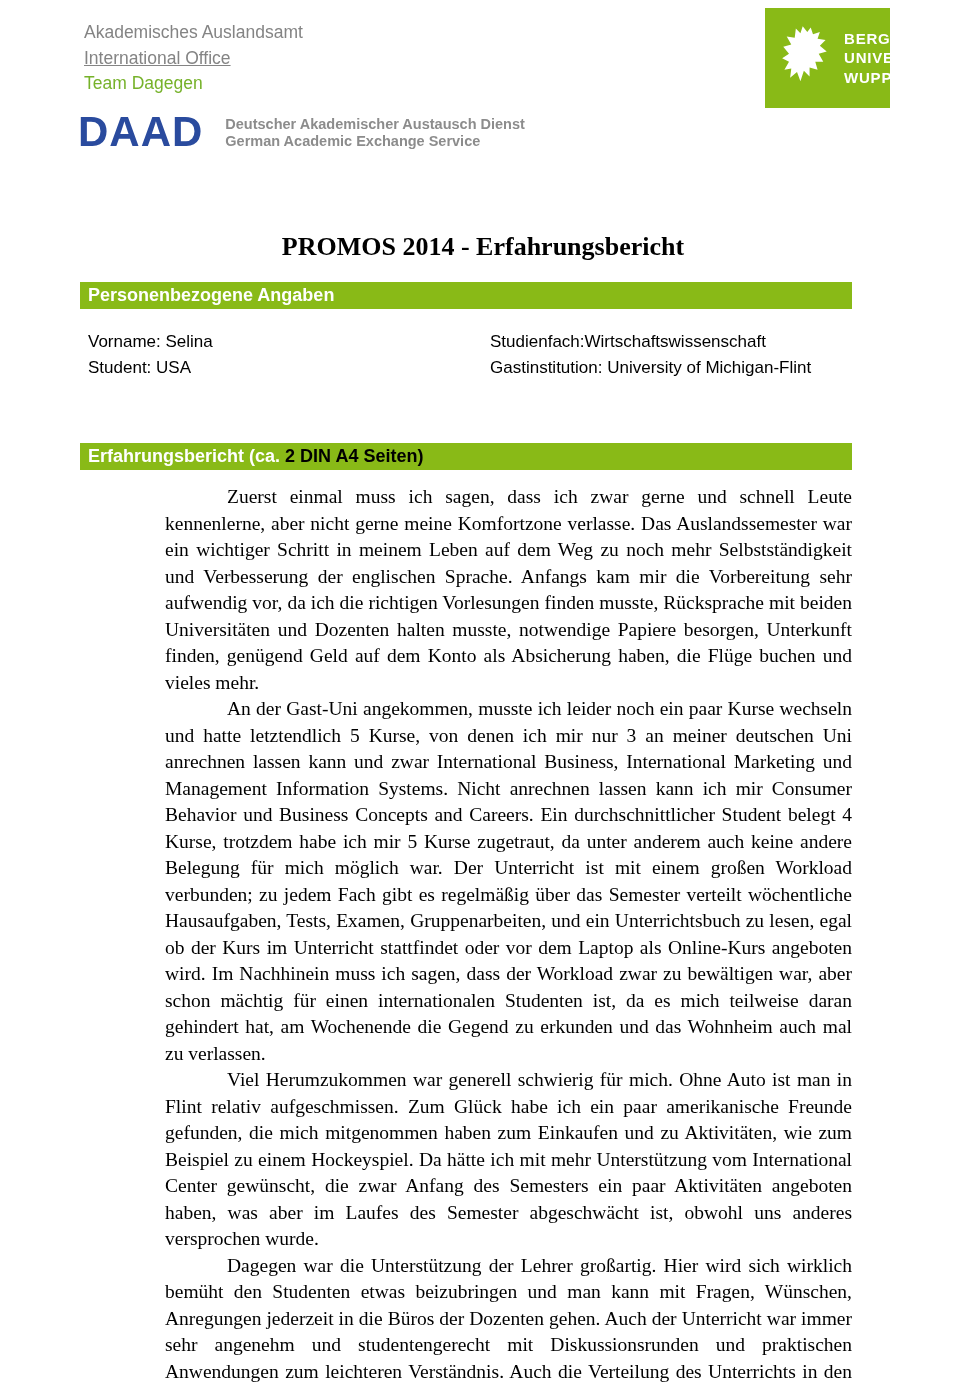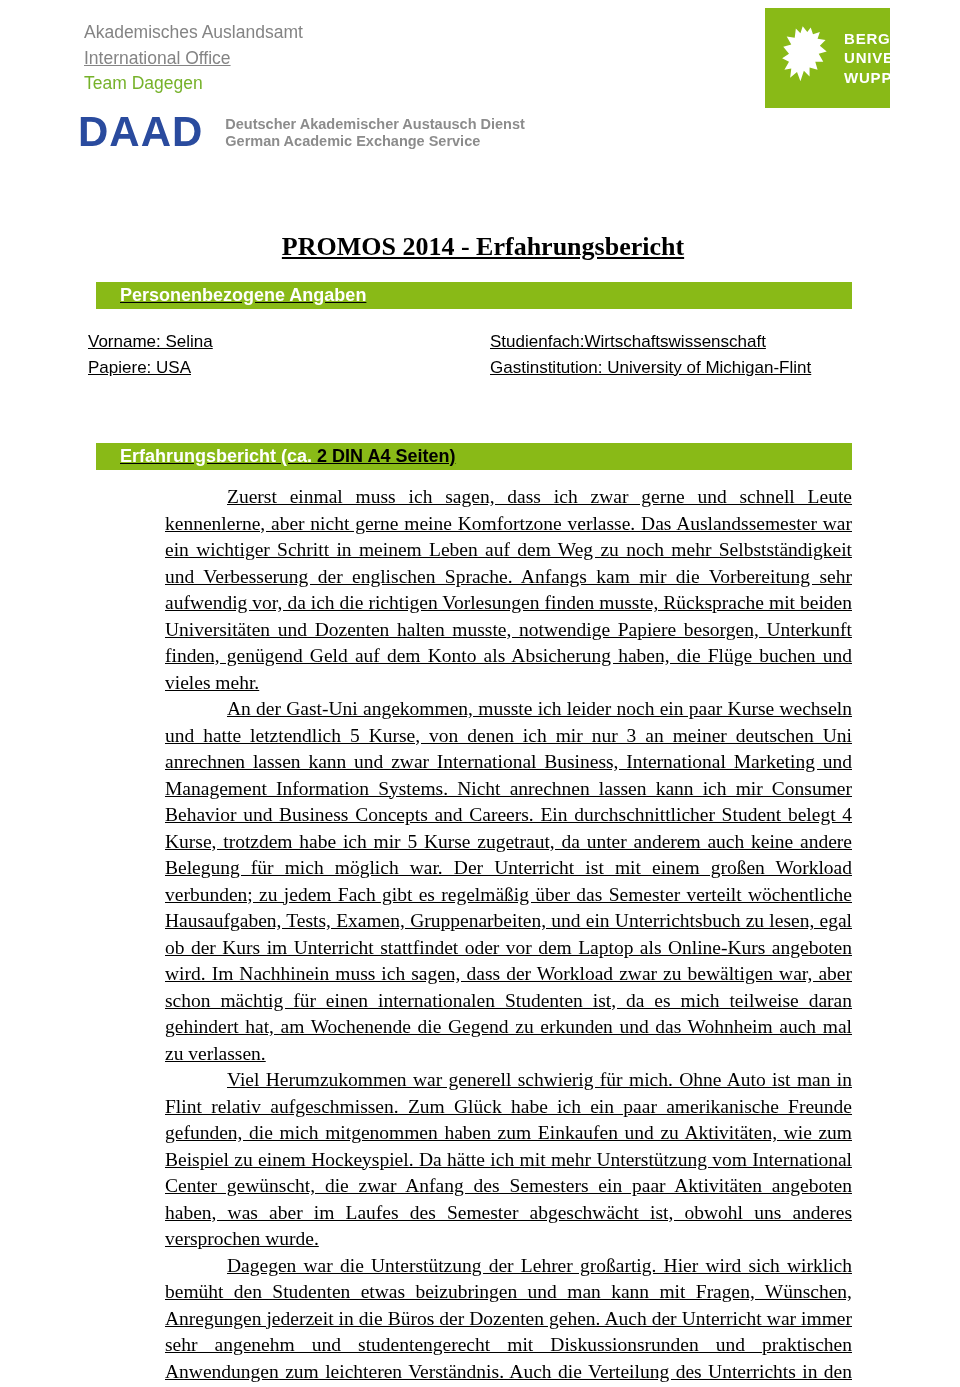--- a/index.html
+++ b/index.html
@@ -5,21 +5,20 @@
   html,body{margin:0;padding:0;background:#ffffff;}
   .page{
     position:relative;
     width:820px;
     height:1387px;
     margin:0 auto;
     background:#ffffff;
     overflow:hidden;
     font-family:"Liberation Sans", sans-serif;
     color:#000;
-    text-decoration:underline;
   }
 
   
   .office-block{
     position:absolute; left:14px; top:20px;
     font-size:17.5px; line-height:25.5px;
   }
   .office-gray{color:#848484;}
   .office-underline{text-decoration:underline;}
   .office-green{color:#76b22a;}
@@ -73,24 +72,24 @@
   }
 
   
   .main{padding-top:232px;}
   .doc-title{
     margin:0; text-align:center;
     font-family:"Liberation Serif", serif;
     font-size:26px; font-weight:bold; color:#000;padding-left:6px;
   }
   .green-bar{
-    margin:20px 38px 0 26px;
+    margin:20px 38px 0 10px;
     height:27px; line-height:27px;
     background:#89ba17;
-    padding-left:24px;
+    padding-left:8px;
     font-size:18px; font-weight:bold;
     white-space:nowrap; overflow:hidden;
   }
   .bar-white{color:#ffffff;}
   .bar-black{color:#000000;}
 
   .fields{
     display:flex;
     margin:20px 38px 0 18px;
     font-size:17px; line-height:26px;
@@ -165,21 +164,21 @@
 
     <h1 class="doc-title">PROMOS 2014 - Erfahrungsbericht</h1>
 
     <div class="green-bar">
       <span class="bar-white">Personenbezogene Angaben</span>
     </div>
 
     <div class="fields">
       <div class="col-left">
         <div>Vorname: Selina</div>
-        <div>Papiere: USA</div>
+        <div>Student: USA</div>
       </div>
       <div class="col-right">
         <div>Studienfach:Wirtschaftswissenschaft</div>
         <div>Gastinstitution: University of Michigan-Flint</div>
       </div>
     </div>
 
     <div class="green-bar report-bar">
       <span class="bar-white">Erfahrungsbericht (ca.</span>
       <span class="bar-black">2 DIN A4 Seiten)</span>

